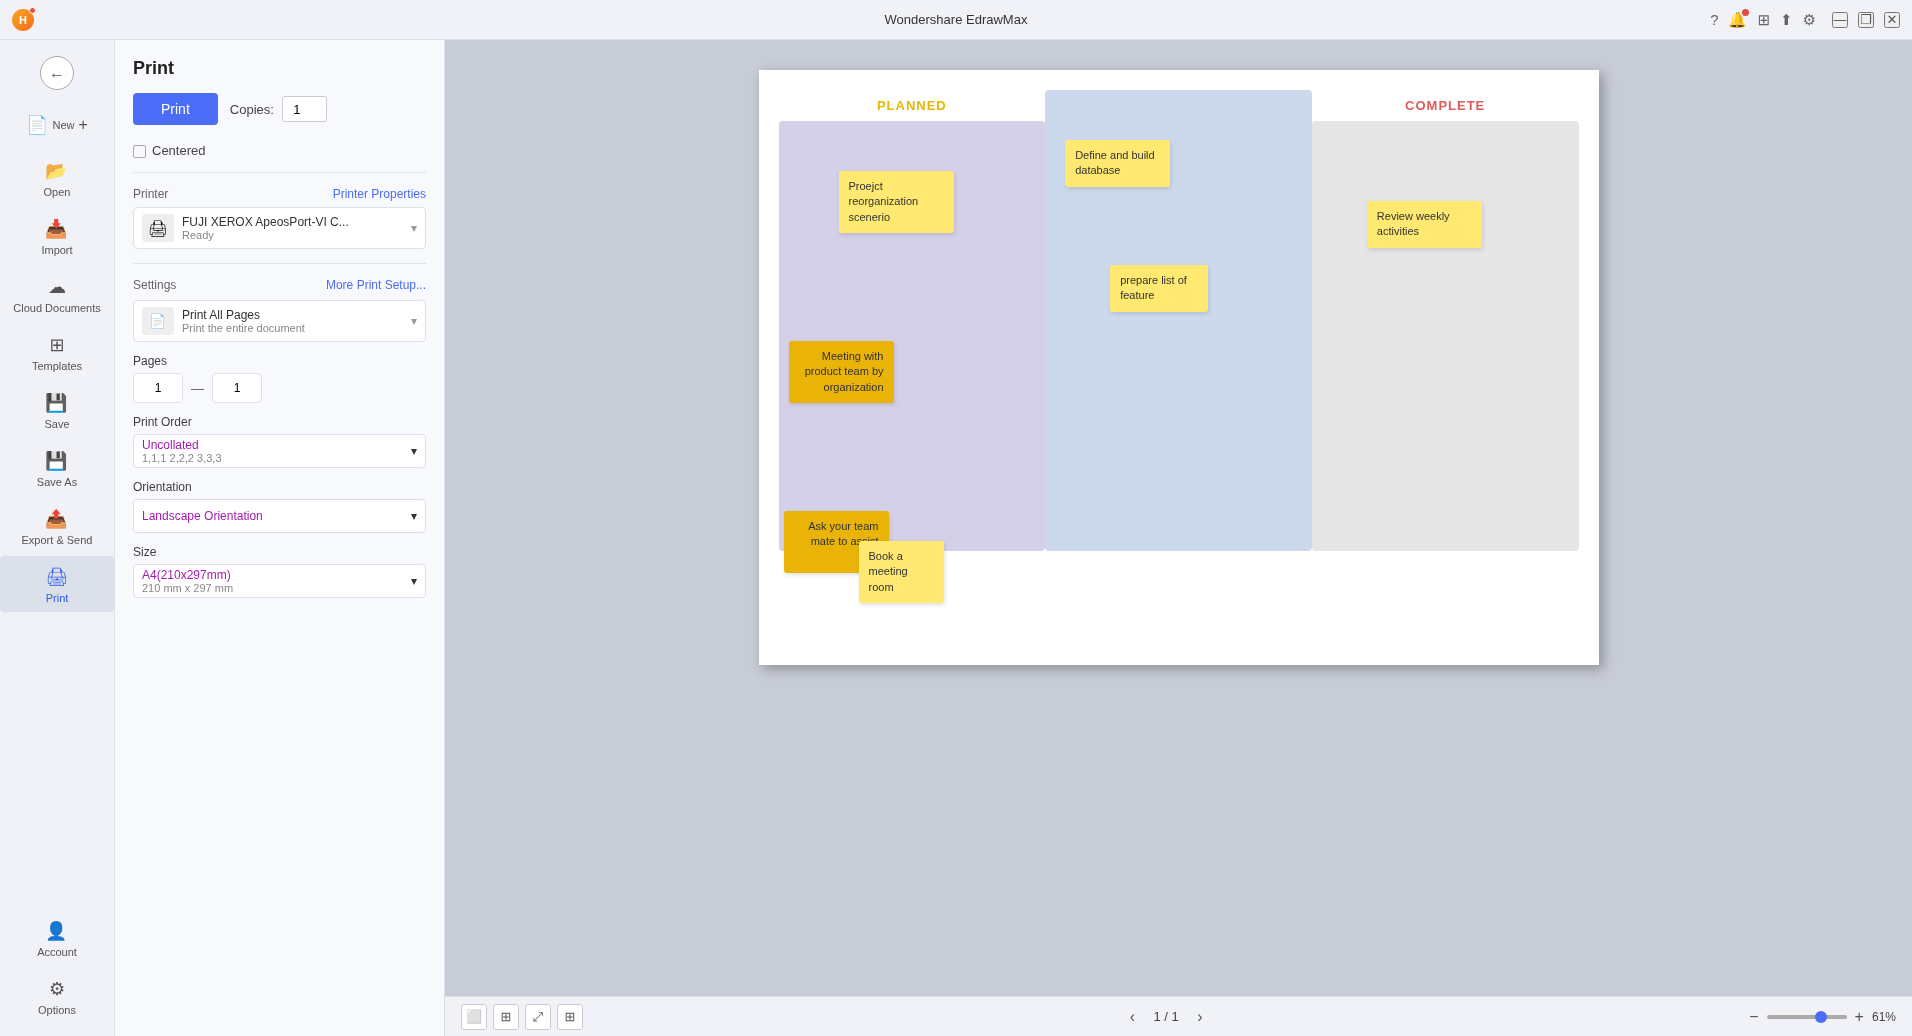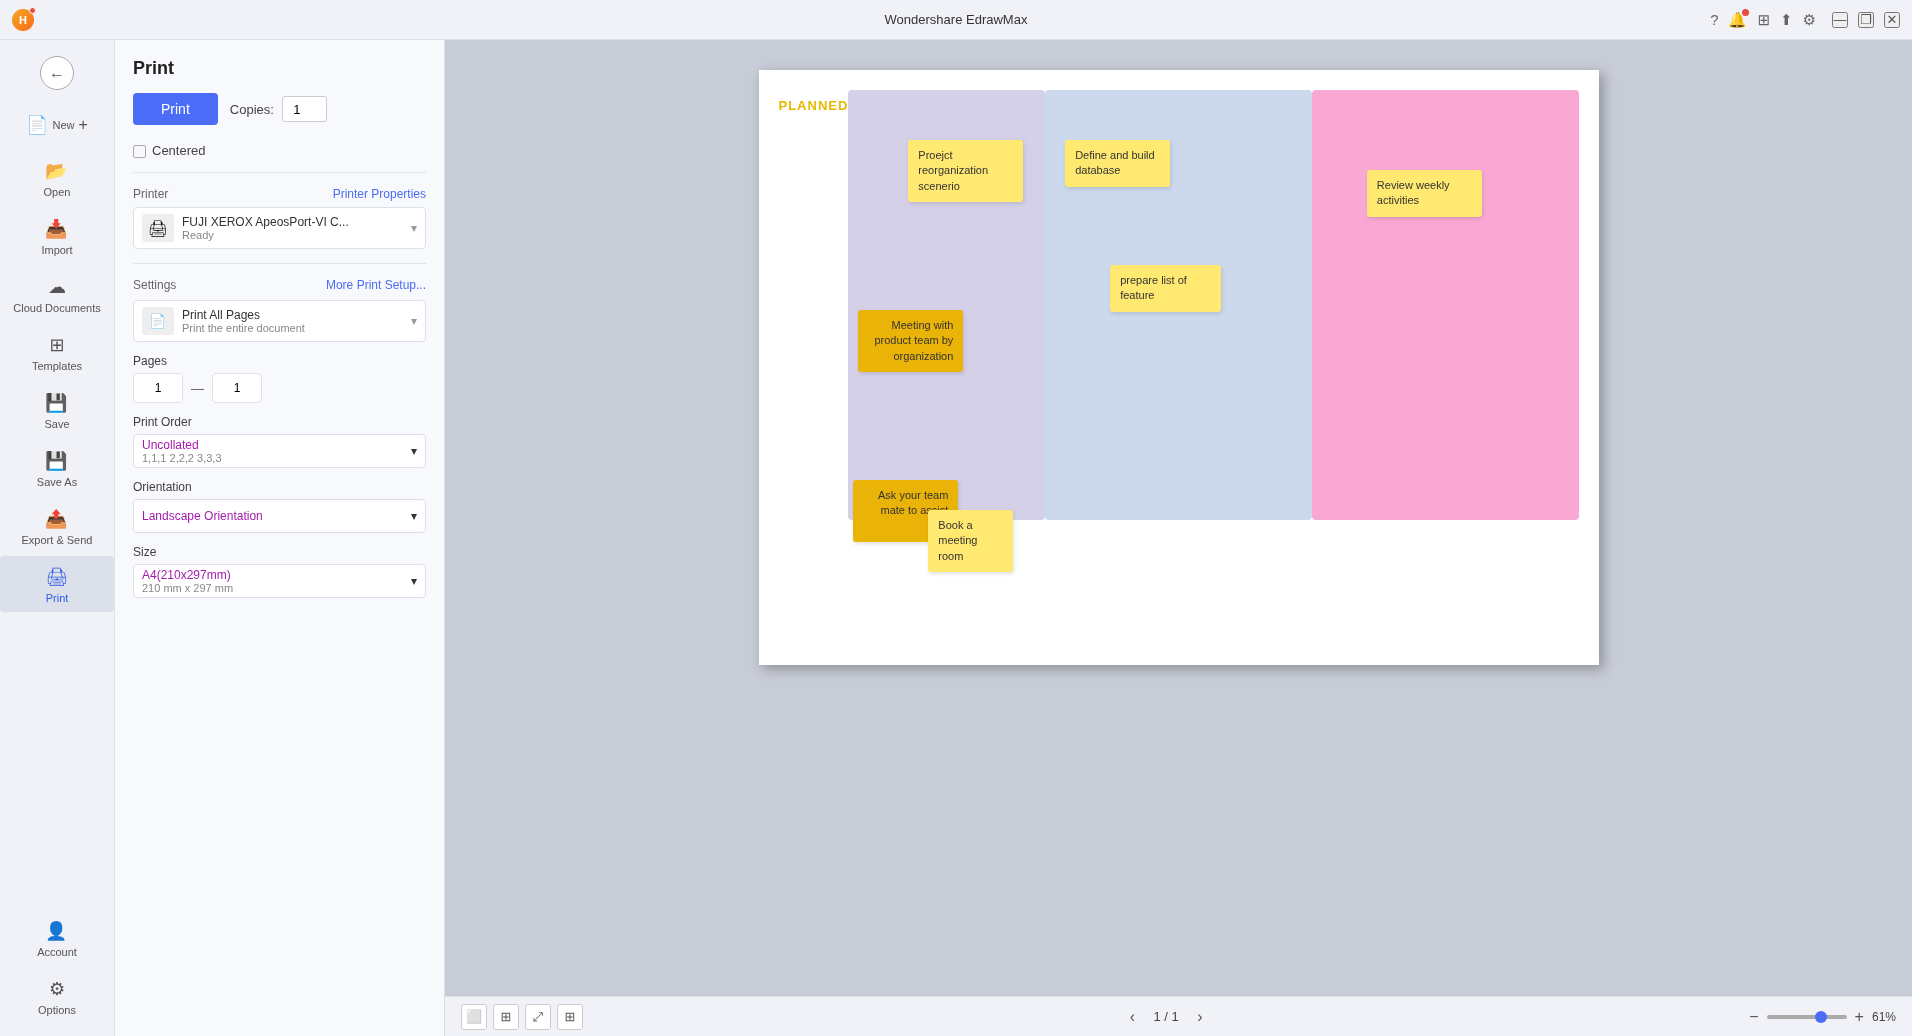--- a/index.html
+++ b/index.html
@@ -220,41 +220,42 @@
     
     .kanban-board {
       width: 100%;
       height: 100%;
       display: flex;
       gap: 0;
     }
     .kanban-col {
       flex: 1;
       display: flex;
+      flex-direction: column;
     }
     .kanban-col-header {
       text-align: center;
       font-size: 13px;
       font-weight: 700;
       letter-spacing: 1px;
       padding: 8px 0;
     }
     .col-planned .kanban-col-header { color: #e6b800; }
     .col-ongoing .kanban-col-header { color: #5b9bd5; }
     .col-complete .kanban-col-header { color: #e05a5a; }
 
     .kanban-col-body {
       flex: 1;
       border-radius: 4px;
       position: relative;
       min-height: 430px;
     }
     .col-planned .kanban-col-body { background: #d4d0e8; }
     .col-ongoing .kanban-col-body { background: #ccd9ec; }
-    .col-complete .kanban-col-body { background: #f9a8d4; }
+    .col-complete .kanban-col-body { background: #e5e5e5; }
 
     .sticky-note {
       position: absolute;
       border-radius: 3px;
       padding: 8px 10px;
       font-size: 11px;
       color: #333;
       box-shadow: 1px 2px 4px rgba(0,0,0,0.12);
       line-height: 1.4;
     }
@@ -481,25 +482,26 @@
               <div class="sticky-note note-yellow" style="top:50px;left:60px;width:115px;">Proejct reorganization scenerio</div>
               <div class="sticky-note note-pink" style="top:220px;left:10px;width:105px;">Meeting with product team by organization</div>
               <div class="sticky-note note-pink" style="top:390px;left:5px;width:105px;">Ask your team mate to assist you</div>
               <div class="sticky-note note-yellow" style="top:420px;left:80px;width:85px;">Book a meeting room</div>
             </div>
           </div>
 
           <div class="kanban-col col-ongoing">
             <div class="kanban-col-body">
               <div class="sticky-note note-yellow" style="top:50px;left:20px;width:105px;">Define and build database</div>
-              <div class="sticky-note note-yellow" style="top:175px;left:65px;width:111px;">prepare list of feature</div>
+              <div class="sticky-note note-yellow" style="top:175px;left:65px;width:98px;">prepare list of feature</div>
             </div>
           </div>
 
           <div class="kanban-col col-complete">
+            <div class="kanban-col-header">COMPLETE</div>
             <div class="kanban-col-body">
               <div class="sticky-note note-yellow" style="top:80px;left:55px;width:115px;">Review weekly activities</div>
             </div>
           </div>
         </div>
       </div>
     </div>
 
     <div class="bottom-toolbar">
       <div class="bottom-left">

